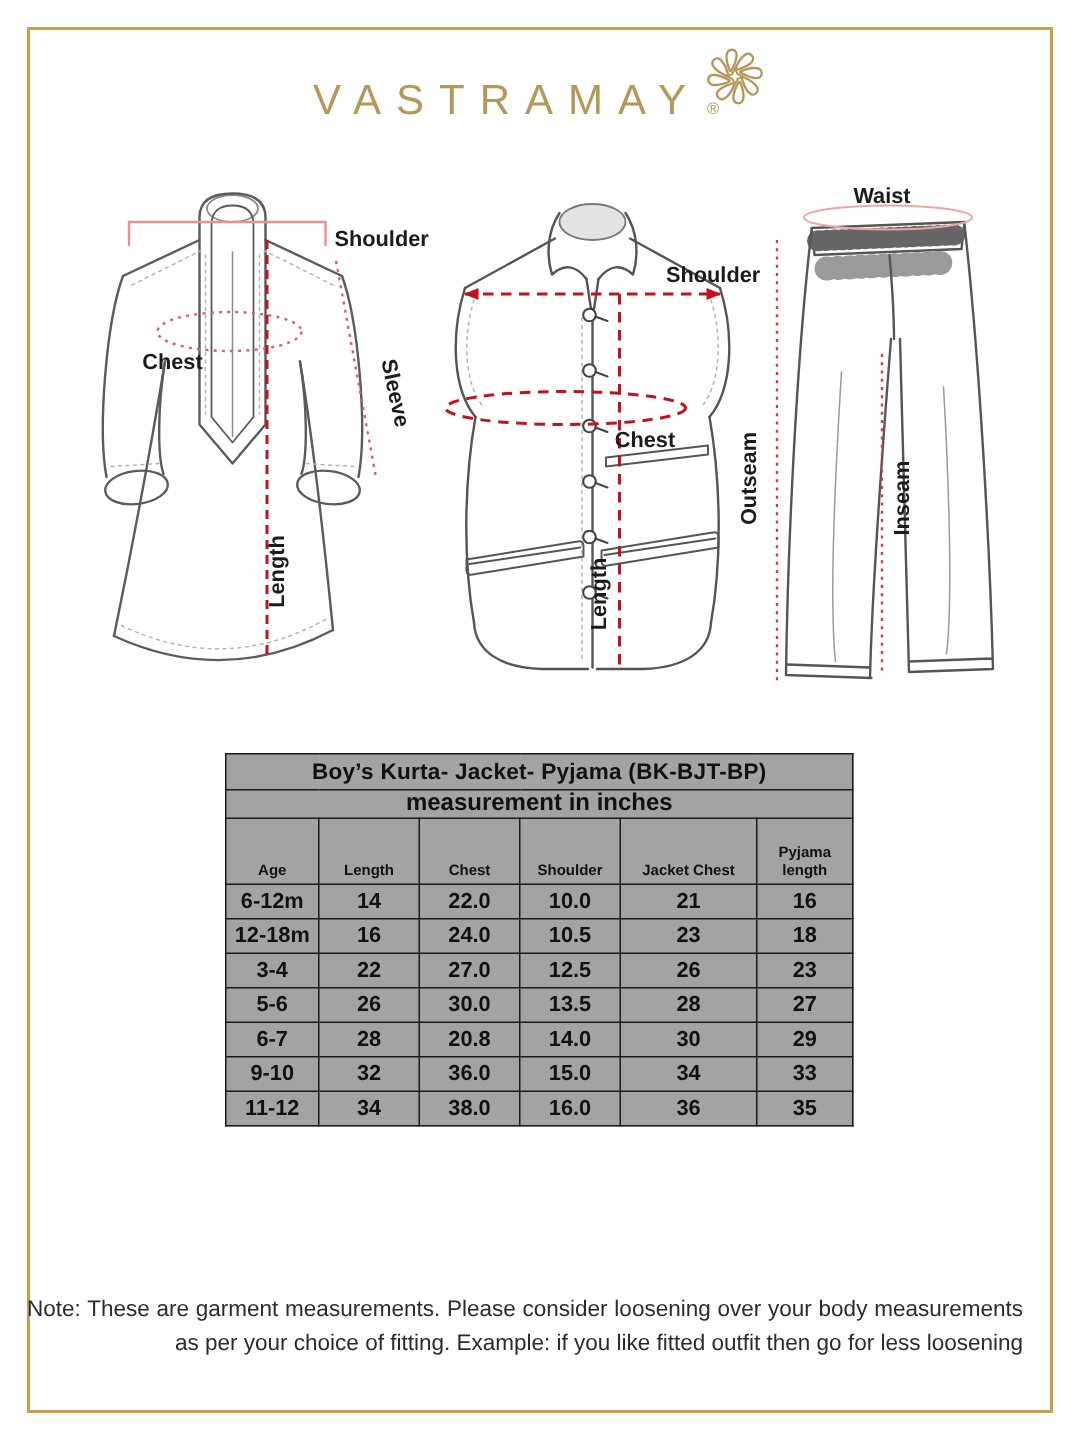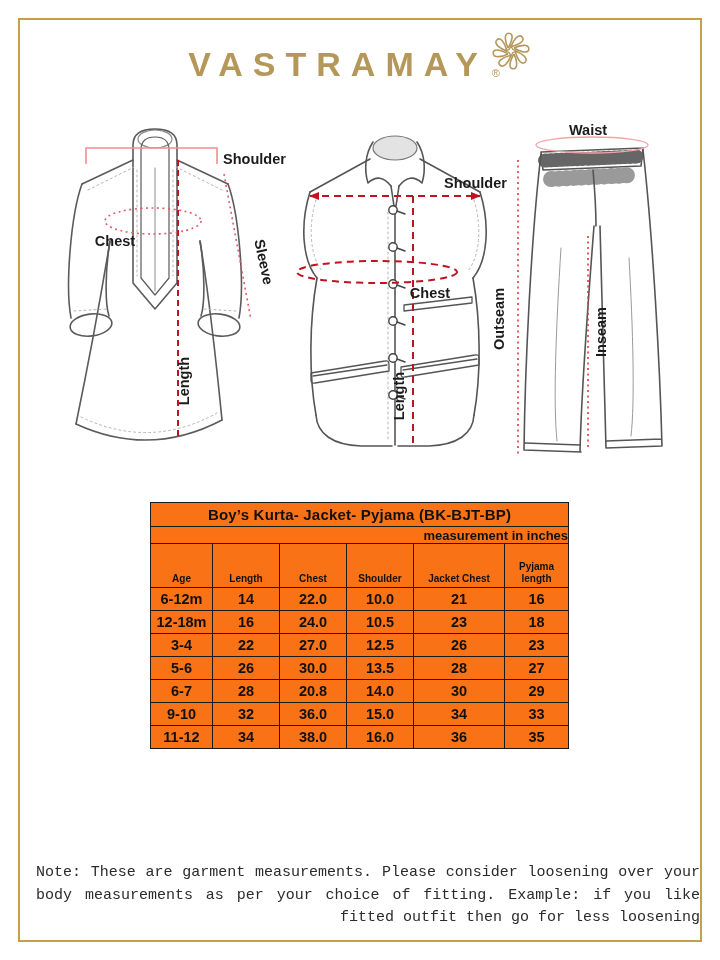--- a/index.html
+++ b/index.html
@@ -4,44 +4,44 @@
 <style>
   html,body{margin:0;padding:0;background:#fff;}
   .page{position:relative;width:720px;height:960px;background:#ffffff;
         font-family:"Liberation Sans",sans-serif;overflow:hidden;}
   .gold-frame{position:absolute;left:18px;top:18px;right:18px;bottom:18px;
         border:2px solid #c5a04a;pointer-events:none;}
 
   
   .brand{position:absolute;top:30px;left:0;width:100%;
         display:flex;justify-content:center;align-items:flex-end;}
-  .brand-text{color:#b5975a;font-size:34px;letter-spacing:10px;font-weight:700;
+  .brand-text{color:#b5975a;font-size:28px;letter-spacing:10px;font-weight:400;
         line-height:1;padding-bottom:6px;}
   .brand-mark{display:flex;flex-direction:column;align-items:flex-start;margin-left:2px;}
   .brand-mark .reg{color:#b5975a;font-size:11px;line-height:1;margin:-4px 0 8px 2px;}
 
   
   .diagram{position:absolute;left:20px;top:108px;width:680px;height:390px;}
   .diagram text{font:700 14.5px "Liberation Sans",sans-serif;fill:#1b1b1b;}
 
   
   .size-table{position:absolute;left:150px;top:502px;width:418px;
-        border-collapse:collapse;table-layout:fixed;background:#f97316;}
+        border-collapse:collapse;table-layout:fixed;background:#a3a3a3;}
   .size-table th,.size-table td{border:1.6px solid #1a1a1a;text-align:center;
         font-weight:bold;color:#111;padding:0;}
   .size-table .title-row th{font-size:15px;height:23px;letter-spacing:.2px;}
-  .size-table .sub-row th{font-size:13px;height:16px;text-align:right;}
+  .size-table .sub-row th{font-size:16px;height:16px;}
   .size-table .head-row th{font-size:10px;height:40px;line-height:1.15;
         vertical-align:bottom;padding-bottom:3px;}
   .size-table tbody td{font-size:14.5px;height:22px;}
 
   
-  .note{position:absolute;left:36px;top:862px;width:664px;margin:0;
+  .note{position:absolute;left:18px;top:862px;width:664px;margin:0;
         font-size:15px;line-height:1.5;color:#2b2b2b;
-        text-align:justify;text-align-last:right;font-family:Liberation Mono, monospace;}
+        text-align:justify;text-align-last:right;}
 </style>
 </head>
 <body>
 
 <div class="page">
   <div class="gold-frame"></div>
 
   <header class="brand">
     <span class="brand-text">VASTRAMAY</span>
     <span class="brand-mark">

